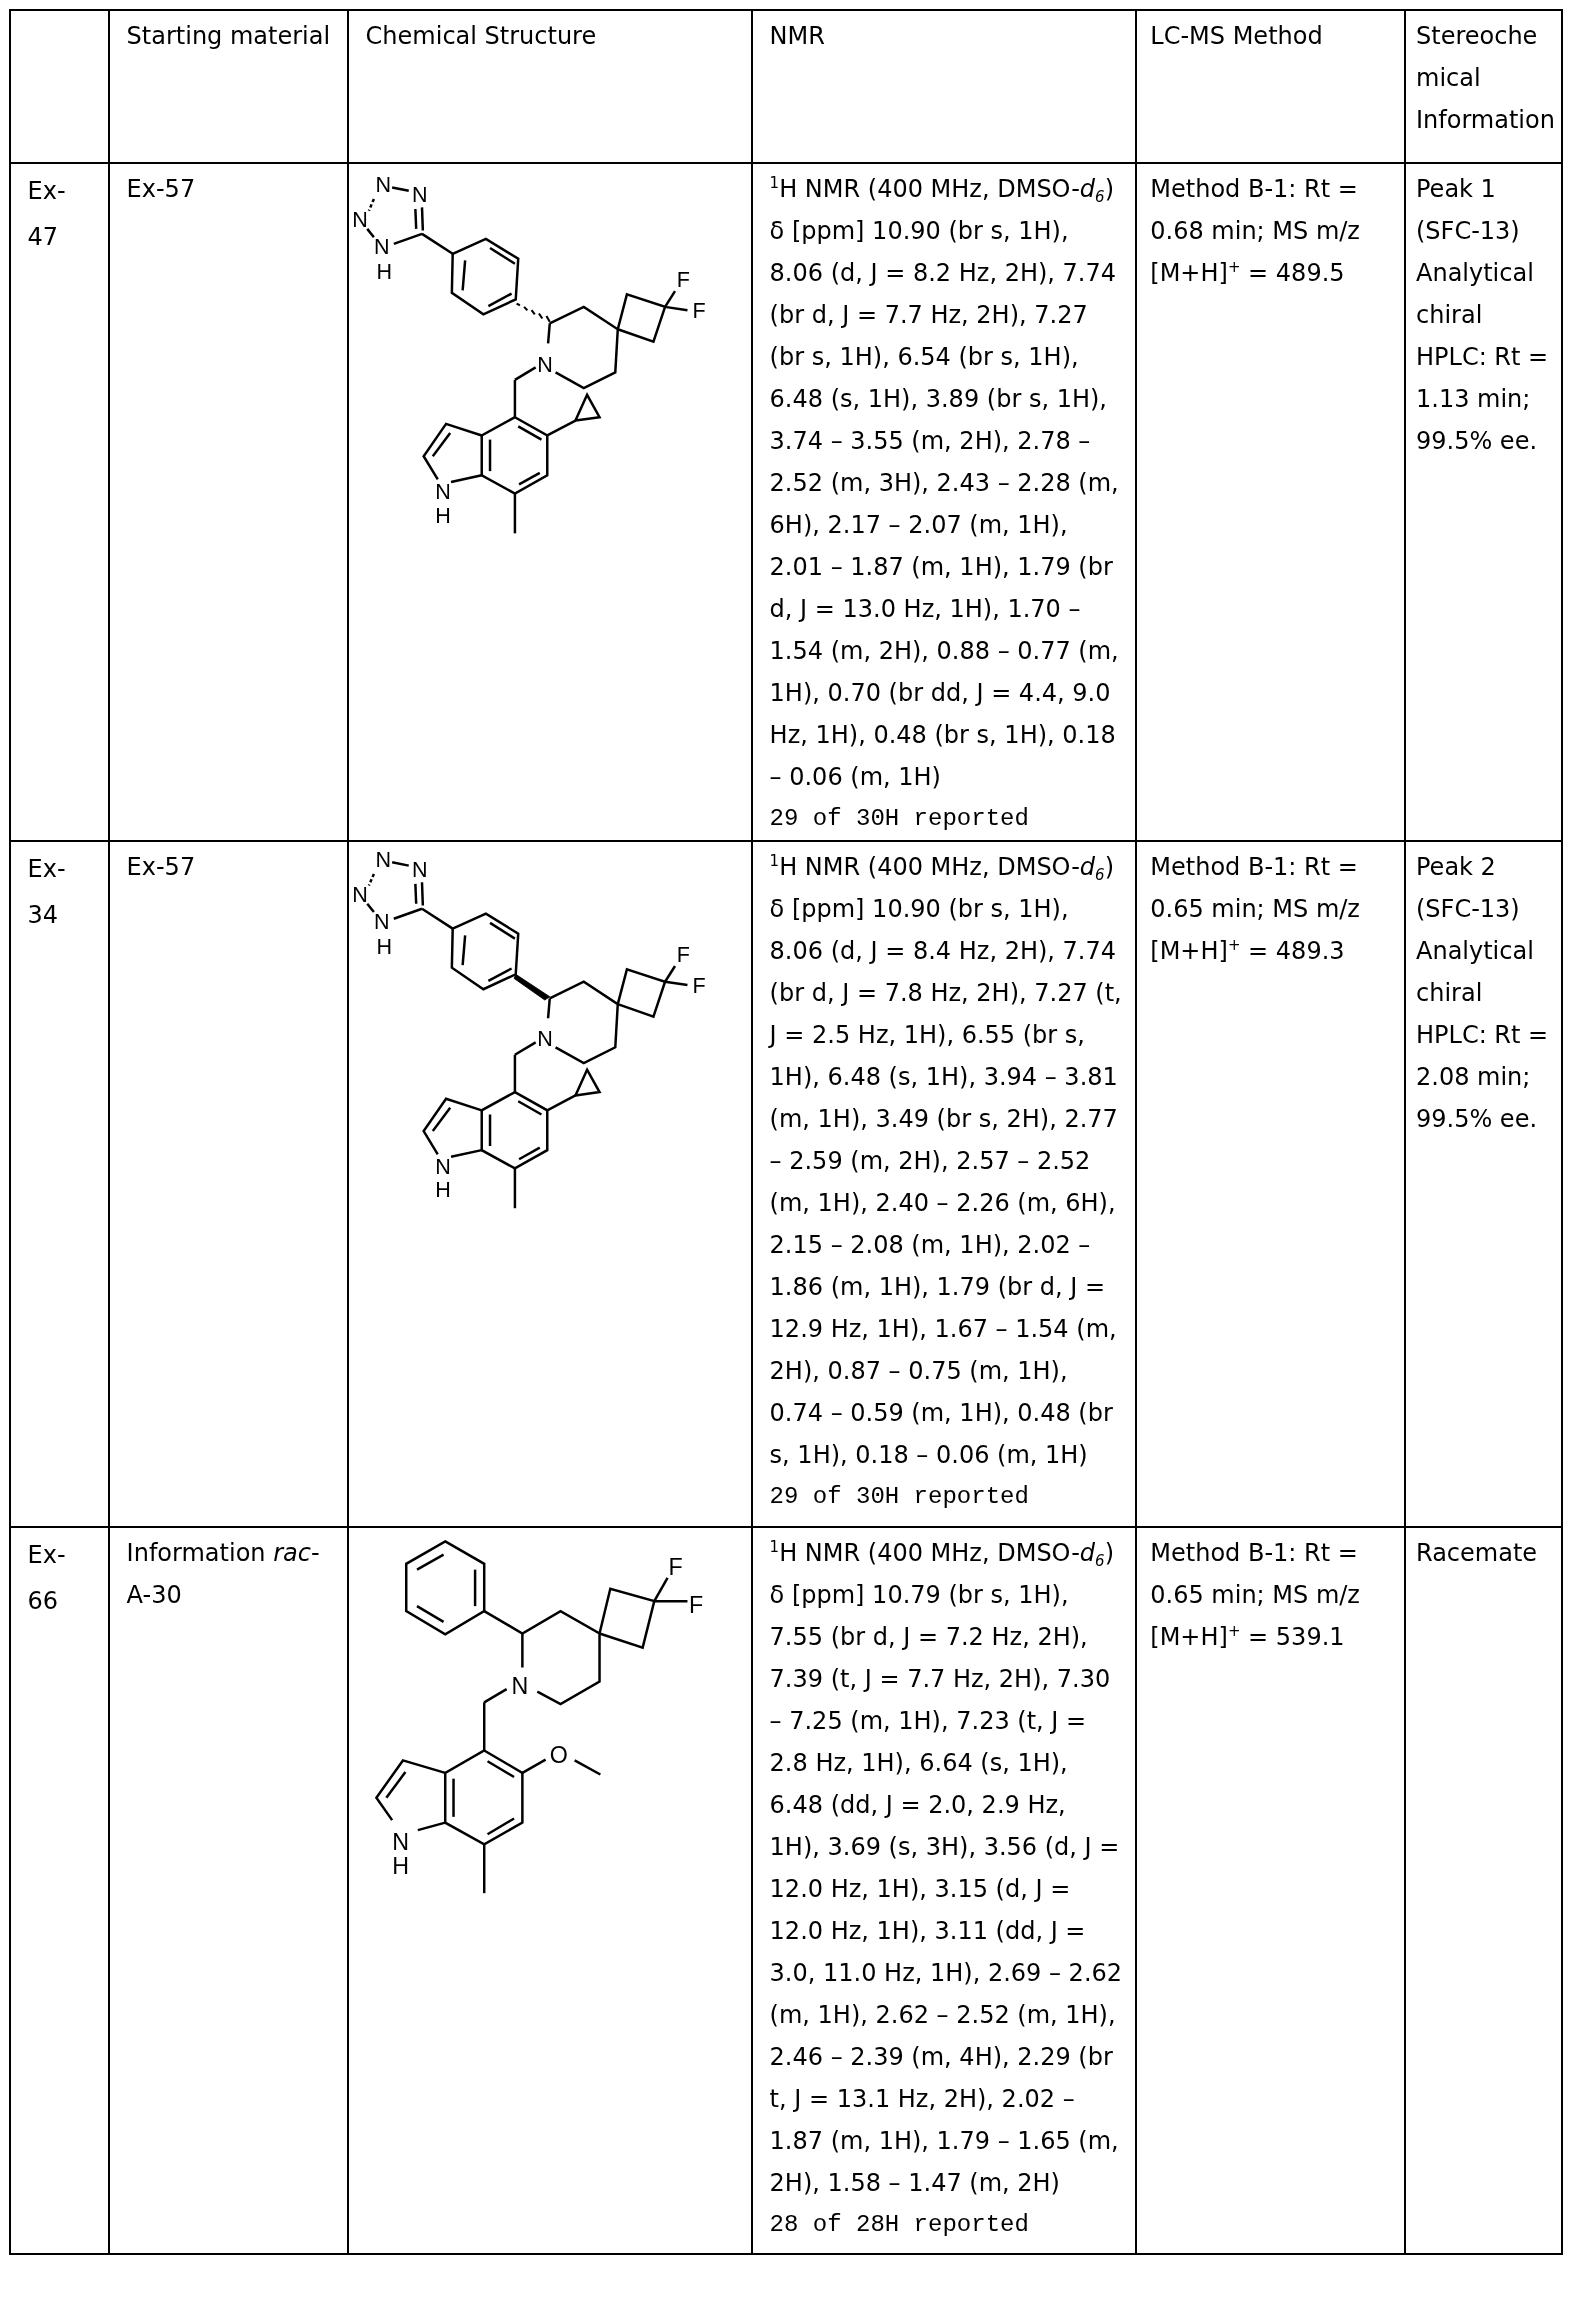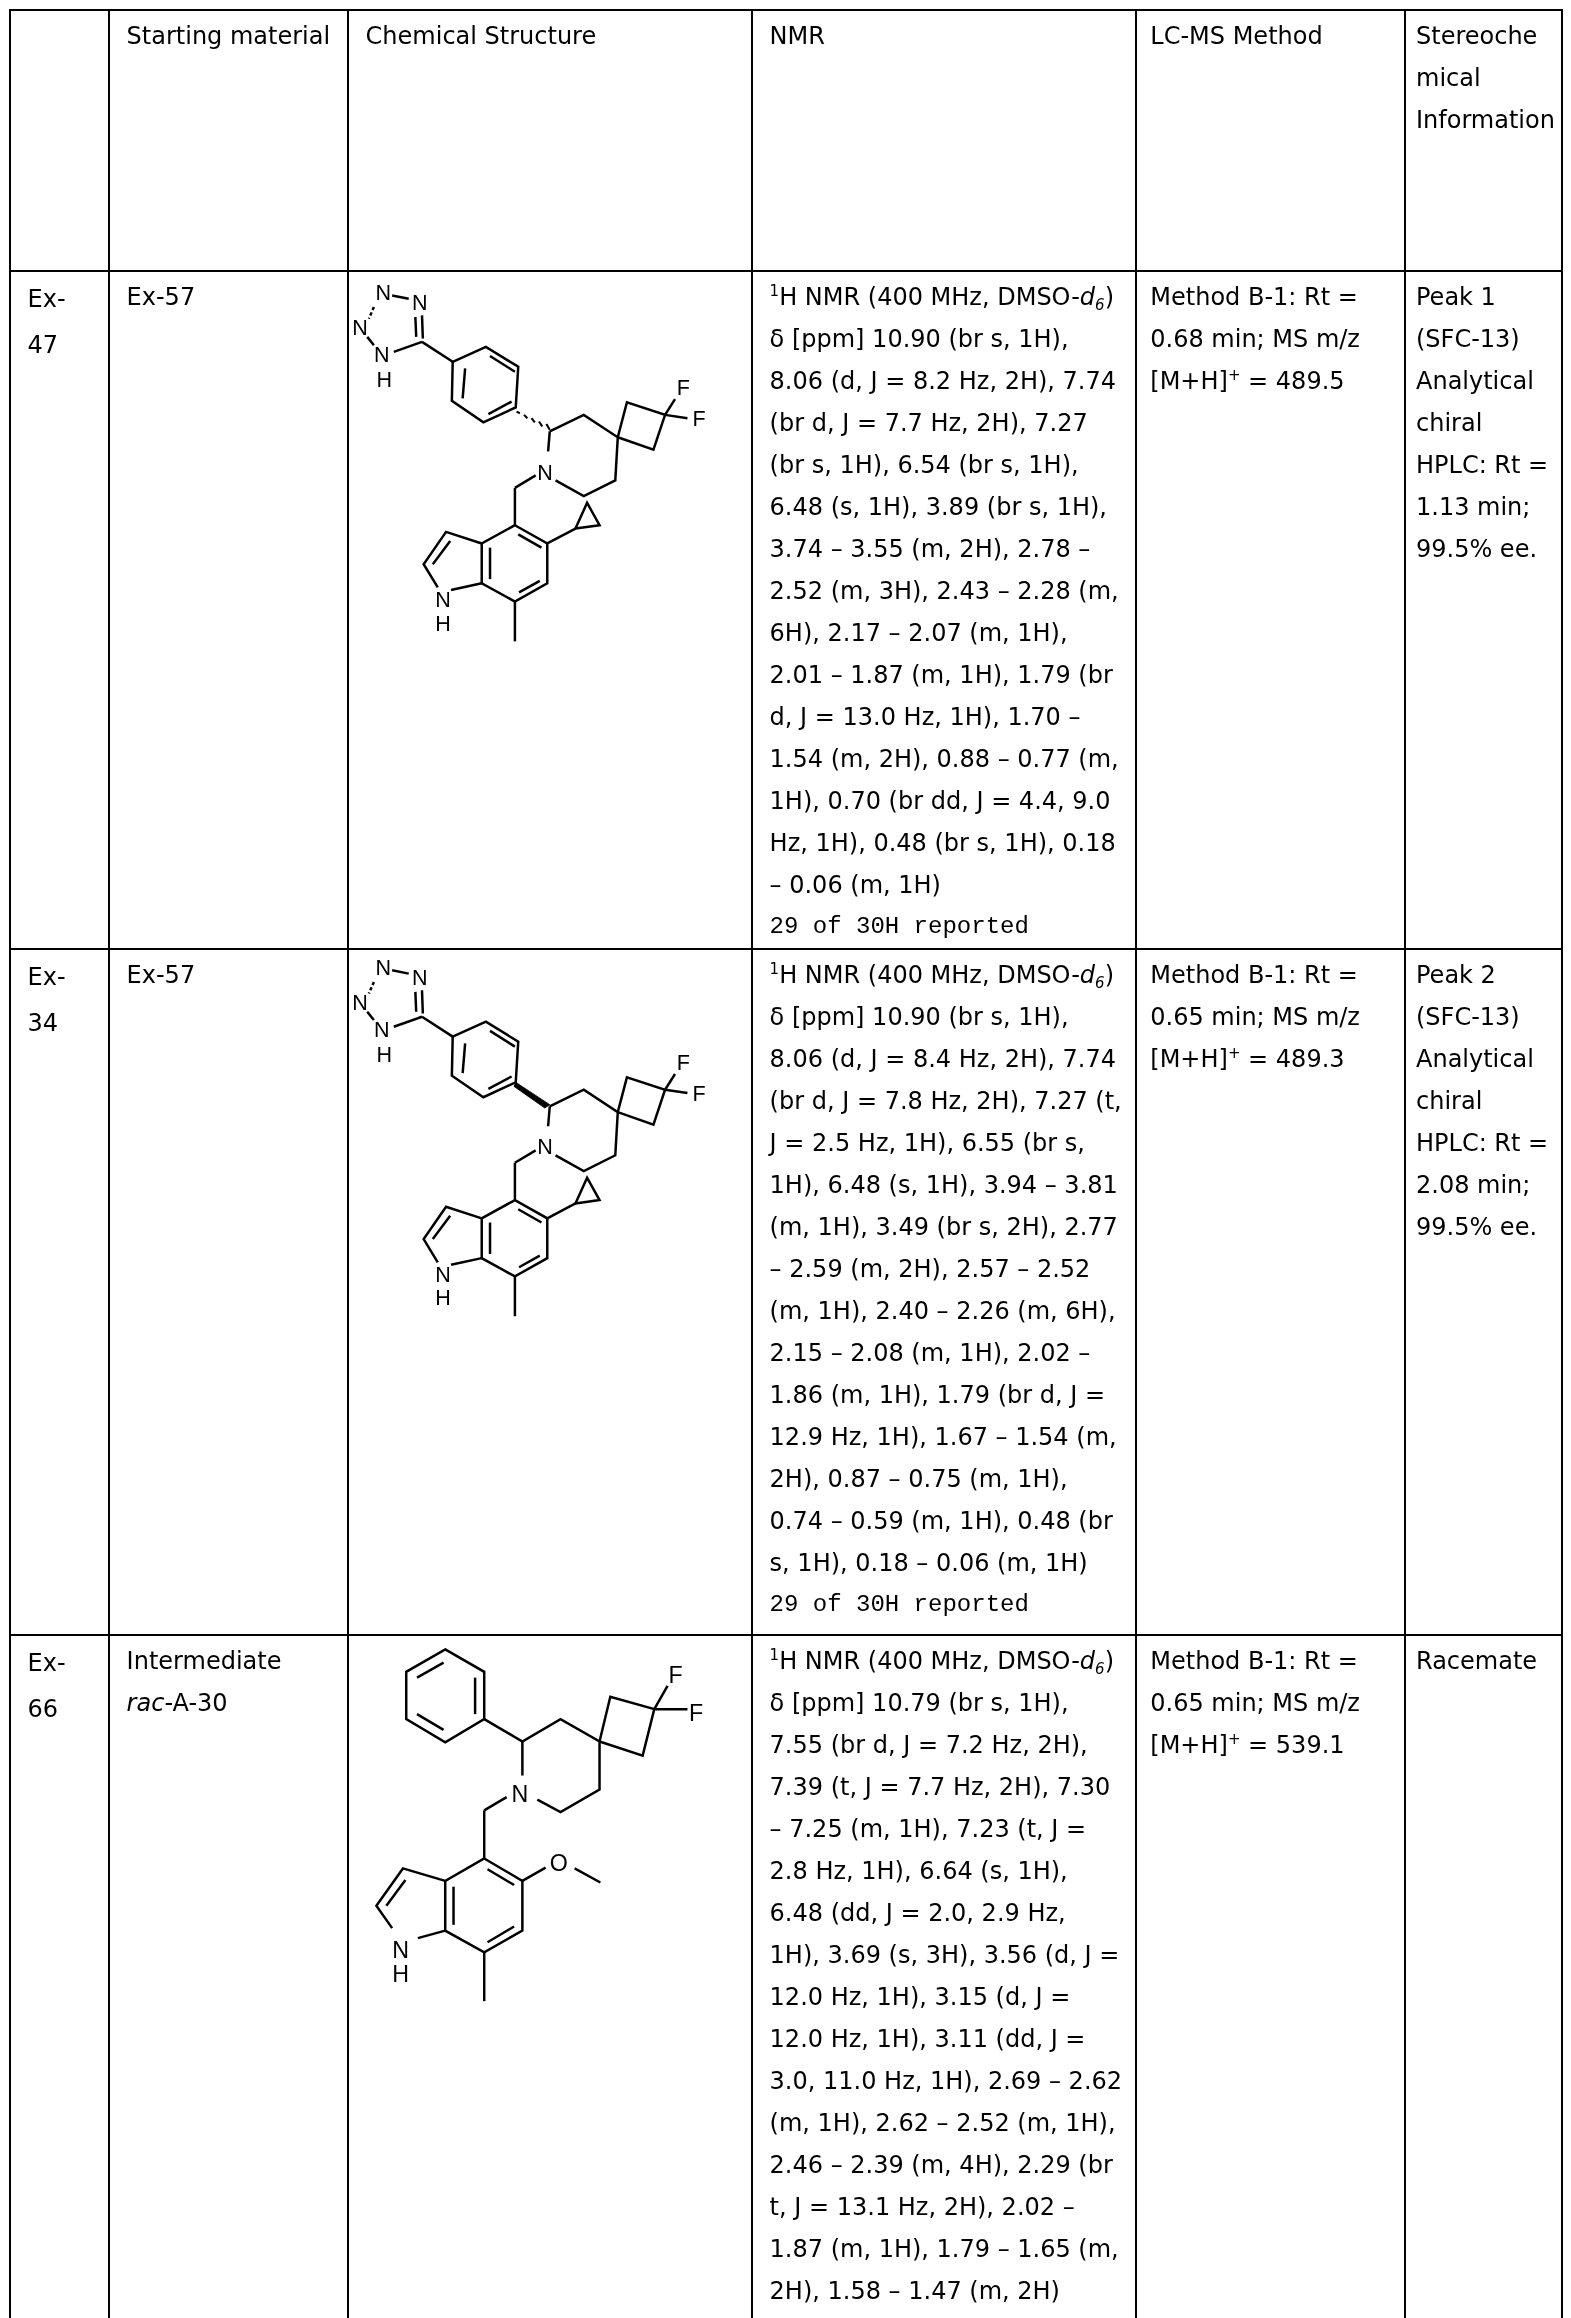--- a/index.html
+++ b/index.html
@@ -13,21 +13,21 @@
     border: 2.5px solid #000; vertical-align: top; text-align: left;
     font-weight: normal; font-size: 24px; line-height: 42px;
     padding: 4.2px 11.6px 0 16.6px; word-wrap: break-word; overflow-wrap: break-word;
   }
   col.c-id { width: 99px; }
   col.c-sm { width: 239px; }
   col.c-struct { width: 404px; }
   col.c-nmr { width: 384px; }
   col.c-lcms { width: 269px; }
   col.c-stereo { width: 157px; }
-  tr.header-row { height: 261px; }
+  tr.header-row { height: 153px; }
   tr.row-33 { height: 674px; }
   tr.row-34 { height: 686px; }
   tr.row-35 { height: 727px; }
   td.ex-id { font-weight: bold; }
   td.ex-id span { display: block; line-height: 46px; }
   .sup { font-size: 15px; vertical-align: 9px; line-height: 0; }
   .sub { font-size: 15px; vertical-align: -5px; line-height: 0; font-style: italic; }
   .it { font-style: italic; }
   td.struct-cell { padding: 0; position: relative; }
   td.struct-cell svg { position: absolute; left: 0; top: 0; }
@@ -199,21 +199,21 @@
     </td>
     <td class="stereo-cell">Peak 2 (SFC-13) Analytical chiral HPLC: Rt = 2.08 min; 99.5% ee.</td>
   </tr>
 
   <tr class="row-35">
     <td class="ex-id">
       <span>Ex-</span>
       <span>66</span>
     </td>
     <td>
-      <span>Intermediate </span><span class="it">rac</span><span>-A-30</span>
+      <span>Information </span><span class="it">rac</span><span>-A-30</span>
     </td>
     <td class="struct-cell">
       <svg width="404" height="727" viewBox="0 0 487 876" fill="none" stroke="#000" stroke-width="3" font-family="Liberation Sans, sans-serif" font-size="28">
         <g class="molecule">
 
           <polygon points="116,16 163,43 163,100 116,128 69,100 69,43"></polygon>
           <line x1="82" y1="50" x2="114" y2="32"></line>
           <line x1="152" y1="50" x2="152" y2="94"></line>
           <line x1="82" y1="94" x2="114" y2="113"></line>
 

